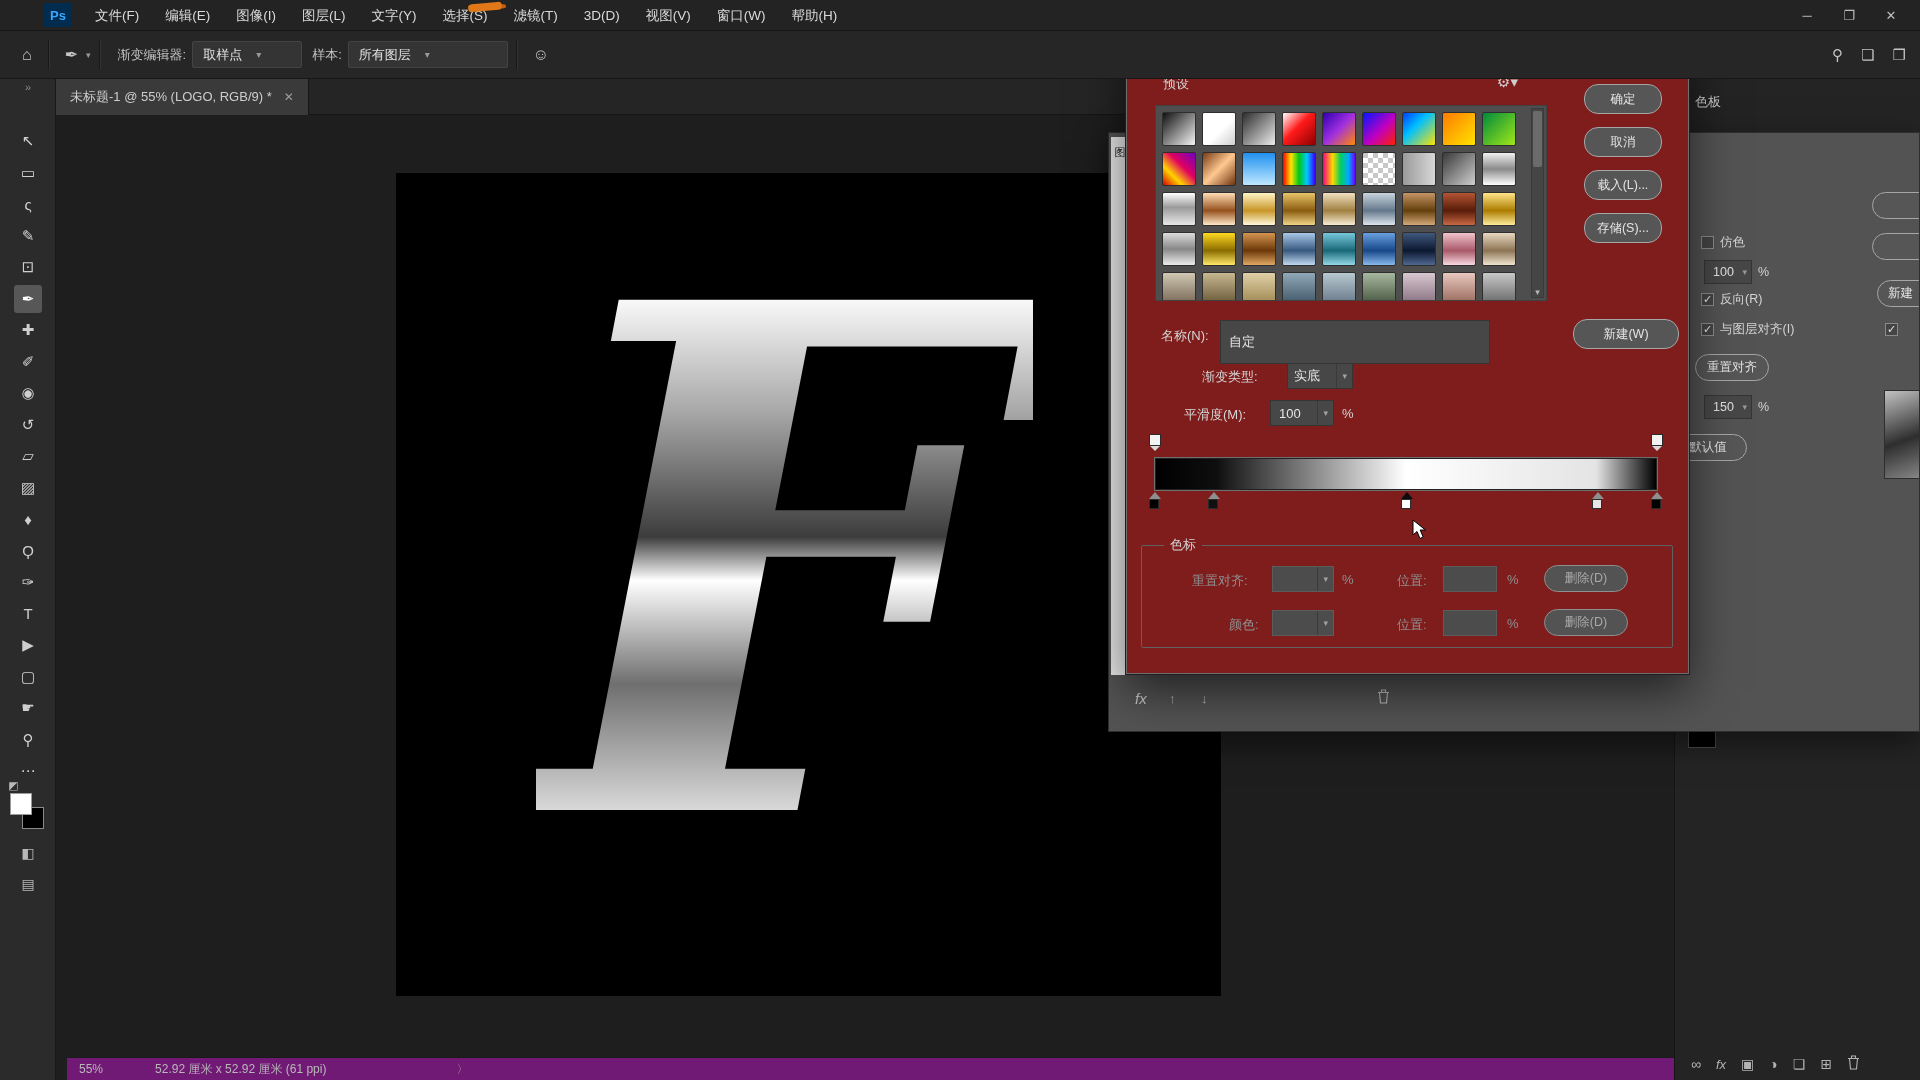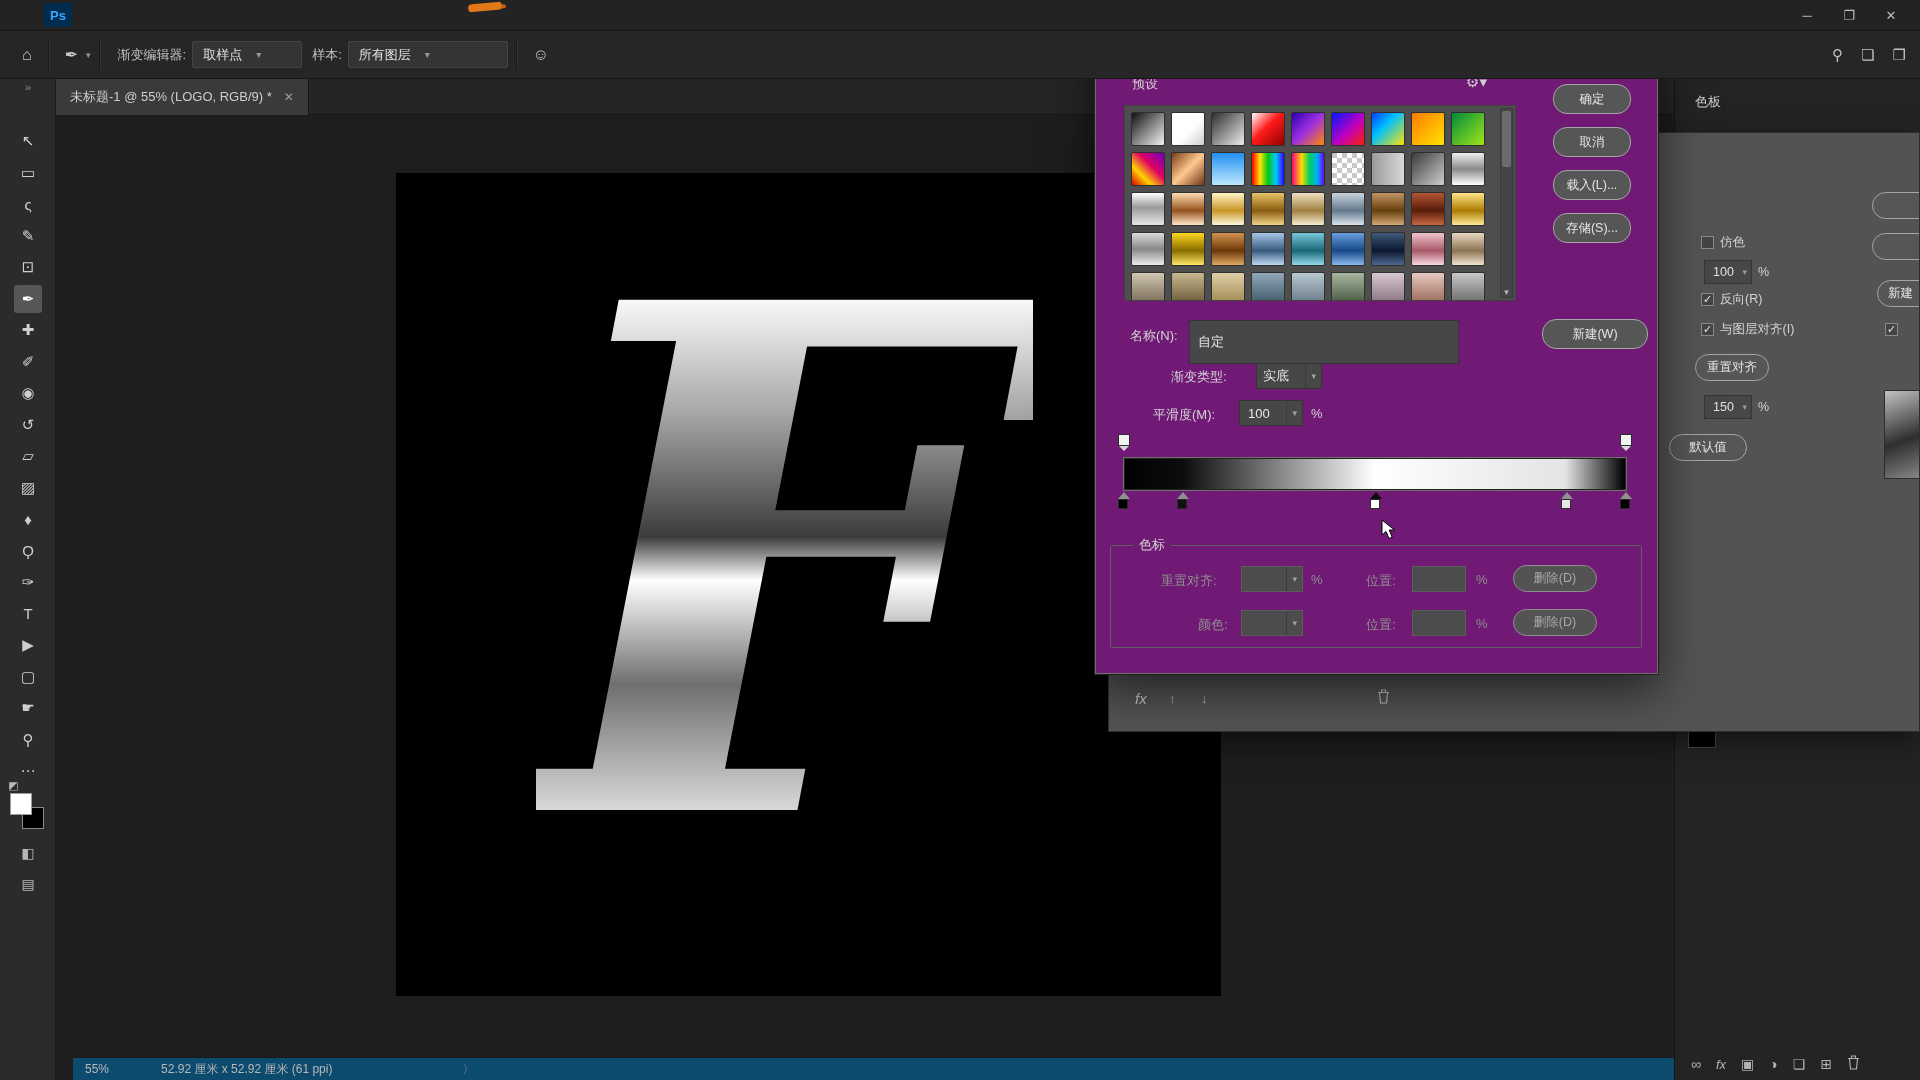--- a/index.html
+++ b/index.html
@@ -55,21 +55,21 @@
   .doc-tab { display:inline-flex; align-items:center; gap:12px; height:36px; padding:0 14px;
     background:#3a3a3a; color:#cdcdcd; font-size:13px; border-right:1px solid #151515; }
   .tab-close { color:#9f9f9f; font-size:12px; }
   #canvas { position:absolute; left:340px; top:94px; width:825px; height:823px; background:#000; overflow:hidden; }
   .chrome { background:linear-gradient(180deg,#ffffff 0%,#a8a8a8 22%,#3c3c3c 45%,#ffffff 53%,#6f6f6f 72%,#efefef 100%);
     -webkit-background-clip:text; background-clip:text; color:transparent; }
   .logo-f { position:absolute; left:140px; top:118px; font-family:"DejaVu Serif","Liberation Serif",serif;
     font-style:italic; font-weight:bold; font-size:700px; line-height:0.78; }
   .logo-un { position:absolute; left:295px; top:440px; font-family:"DejaVu Serif","Liberation Serif",serif;
     font-style:italic; font-weight:bold; font-size:200px; line-height:1; letter-spacing:6px; }
-  #statusbar { position:absolute; left:17px; bottom:0; width:100%; height:23px; background:#0c4a6e;
+  #statusbar { position:absolute; left:11px; bottom:0; width:100%; height:23px; background:#701a75;
     border-top:1px solid #1a1a1a; display:flex; align-items:center; font-size:12px; color:#b8b8b8; }
   #statusbar .zoom { margin-left:12px; }
   #statusbar .dims { margin-left:52px; }
   #statusbar .chev { margin-left:130px; color:#9a9a9a; }
 
   
   #dock { position:absolute; left:1674px; top:79px; width:246px; height:1001px;
     background:#242424; border-left:1px solid #151515; }
   .dock-tab { position:absolute; left:20px; top:14px; color:#cfcfcf; font-size:13px; }
   .dock-blackswatch { position:absolute; left:13px; top:650px; width:28px; height:19px;
@@ -94,22 +94,22 @@
   .ls-check { width:13px; height:13px; background:#444; border:1px solid #8a8a8a; color:#e8e8e8;
     font-size:11px; line-height:11px; text-align:center; display:inline-block; }
   .ls-row { position:absolute; display:flex; align-items:center; gap:6px; color:#d4d4d4; font-size:12.5px; }
   .ls-valbox { width:44px; height:24px; background:#474747; border:1px solid #353535; color:#e0e0e0;
     display:flex; align-items:center; padding-left:8px; font-size:12.5px; }
   .ls-valbox .caret { margin-left:auto; margin-right:4px; font-size:9px; color:#9a9a9a; }
   .ls-thumb { position:absolute; left:775px; top:257px; width:45px; height:89px;
     border:1px solid #2e2e2e; background:linear-gradient(160deg,#c2c2c2 0%,#2e2e2e 55%,#8c8c8c 100%); }
 
   
-  #gradeditor { position:absolute; left:1095px; top:26px; width:563px; height:648px;
-    background:#701a75; border:1px solid #6e6e6e; outline:1px solid #1f1f1f;
+  #gradeditor { position:absolute; left:1126px; top:26px; width:563px; height:648px;
+    background:#7f1d1d; border:1px solid #6e6e6e; outline:1px solid #1f1f1f;
     box-shadow:0 16px 44px rgba(0,0,0,.6); z-index:10; }
   .ge-title { position:absolute; left:22px; top:11px; font-size:14px; color:#e4e4e4; }
   .ge-win { position:absolute; right:6px; top:4px; display:flex; }
   .ge-winbtn { width:46px; height:26px; display:flex; align-items:center; justify-content:center;
     color:#cfcfcf; font-size:13px; }
   .ge-label { position:absolute; color:#d4d4d4; font-size:13px; }
   .ge-gear { position:absolute; left:370px; top:46px; color:#cfcfcf; font-size:15px; }
   #preset-panel { position:absolute; left:28px; top:78px; width:392px; height:196px;
     background:#4e4e4e; border:1px solid #414141; overflow:hidden; }
   .swatch { position:absolute; width:34px; height:34px; border:1px solid #2e2e2e; border-radius:2px; }
@@ -140,20 +140,33 @@
   .dis-box { background:#4c4c4c; border:1px solid #5c5c5c; color:#8f8f8f; }
   .del-btn { border:1px solid #8f8f8f; color:#a8a8a8; background:#535353; border-radius:14px;
     width:84px; height:27px; display:flex; align-items:center; justify-content:center; font-size:12.5px; }
   #cursor { position:absolute; left:285px; top:492px; z-index:30; }
 </style>
 </head>
 <body>
 
 <div id="menubar">
   <div class="ps-logo">Ps</div>
+  <div id="menu-items">
+      <div class="menu-item">文件(F)</div>
+      <div class="menu-item">编辑(E)</div>
+      <div class="menu-item">图像(I)</div>
+      <div class="menu-item">图层(L)</div>
+      <div class="menu-item">文字(Y)</div>
+      <div class="menu-item">选择(S)</div>
+      <div class="menu-item">滤镜(T)</div>
+      <div class="menu-item">3D(D)</div>
+      <div class="menu-item">视图(V)</div>
+      <div class="menu-item">窗口(W)</div>
+      <div class="menu-item">帮助(H)</div>
+    </div>
   <div class="smudge"></div>
   <div class="win-controls">
     <span class="win-btn">─</span>
     <span class="win-btn">❐</span>
     <span class="win-btn">✕</span>
   </div>
 </div>
 
 <div id="optionsbar">
   <span class="opt-icon" style="margin-left:14px">⌂</span>

